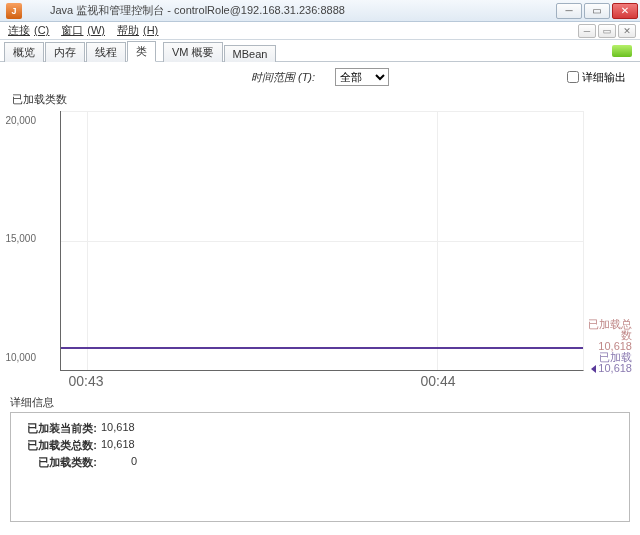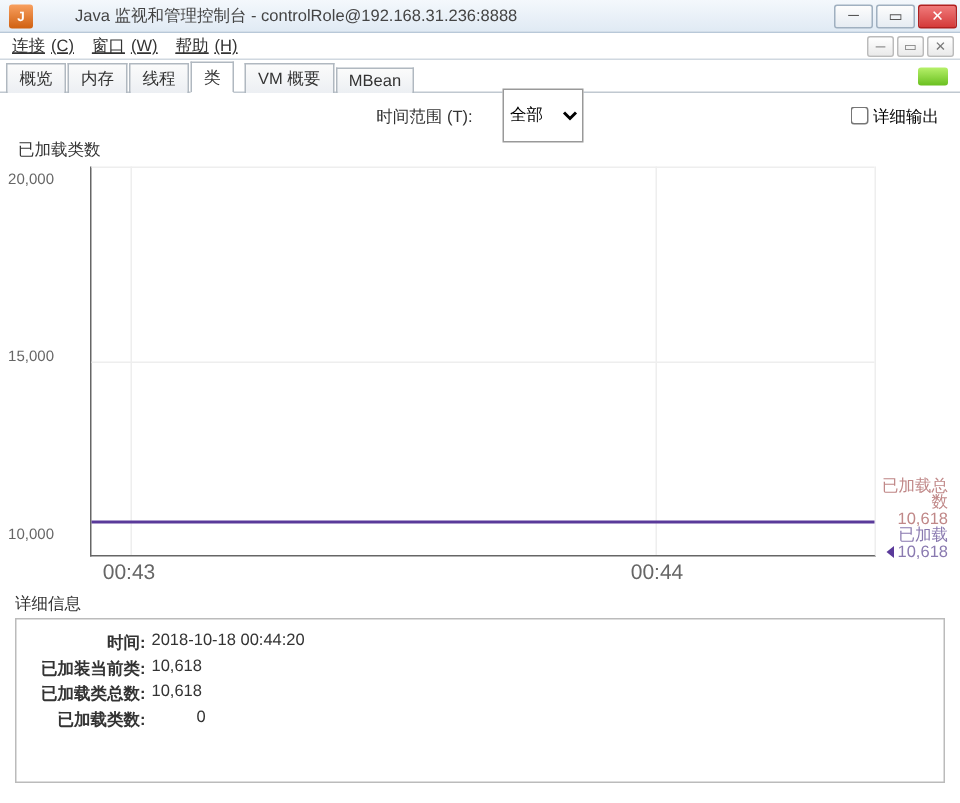--- a/index.html
+++ b/index.html
@@ -22,22 +22,22 @@
 
 
 .tabstrip { height: 22px; border-bottom: 1px solid #c0c8d0; display: flex; align-items: flex-end; padding: 0 4px; position:relative;}
 .tab { padding: 2px 8px; border: 1px solid #b0b8c0; border-bottom: none; background: linear-gradient(#fbfbfb,#eceff3); margin-right: 1px; color:#333; position:relative; top:1px;}
 .tab.active { background: #fff; border-bottom: 1px solid #fff; z-index:2;}
 .tab.sep { margin-left: 6px; }
 .status-dot { margin-left:auto; width:20px; height:12px; background: linear-gradient(#b6f06a,#6ac020); border-radius:2px; margin-right:4px; margin-bottom:4px;}
 
 
 .toolbar { height: 30px; display:flex; align-items:center; justify-content:center; position:relative; padding:0 10px;}
-.toolbar .label { margin-right: 20px; color:#333;}
-.toolbar select { width: 54px; height:36px; border:1px solid #999; background:#fff;}
+.toolbar .label { margin-right: 20px; color:#333;font-style:italic;}
+.toolbar select { width: 54px; height:18px; border:1px solid #999; background:#fff;}
 .toolbar .detail-cb { position:absolute; right:14px; display:flex; align-items:center; gap:3px;}
 .toolbar .detail-cb input { width:12px; height:12px;}
 
 
 .chart-section { padding: 0 8px; }
 .chart-title { color:#333; margin-bottom:2px; padding-left:4px;}
 .chart-wrap { position:relative; height: 280px; }
 .y-axis { position:absolute; left:0; top:0; bottom:16px; width:48px; }
 .y-tick { position:absolute; right:20px; color:#666; font-size:10px; transform:translateY(-50%);}
 .plot { position:absolute; left:52px; right:48px; top:2px; bottom:18px; border:1px solid #666; border-top:none; border-right:1px solid #eee; background:#fff;}
@@ -126,24 +126,20 @@
       <div class="l1">已加载总数</div>
       <div class="v1">10,618</div>
       <div class="l2">已加载</div>
       <div class="v2"><span class="tri"></span><span>10,618</span></div>
     </div>
   </div>
 </div>
 
 <div class="details-title">详细信息</div>
 <div class="details-box">
-  <div class="row first">
-    <div class="k">时间:</div>
-    <div class="v">2018-10-18 00:44:20</div>
-  </div>
   <div class="row">
     <div class="k">已加装当前类:</div>
     <div class="v">10,618</div>
   </div>
   <div class="row">
     <div class="k">已加载类总数:</div>
     <div class="v">10,618</div>
   </div>
   <div class="row">
     <div class="k">已加载类数:</div>

